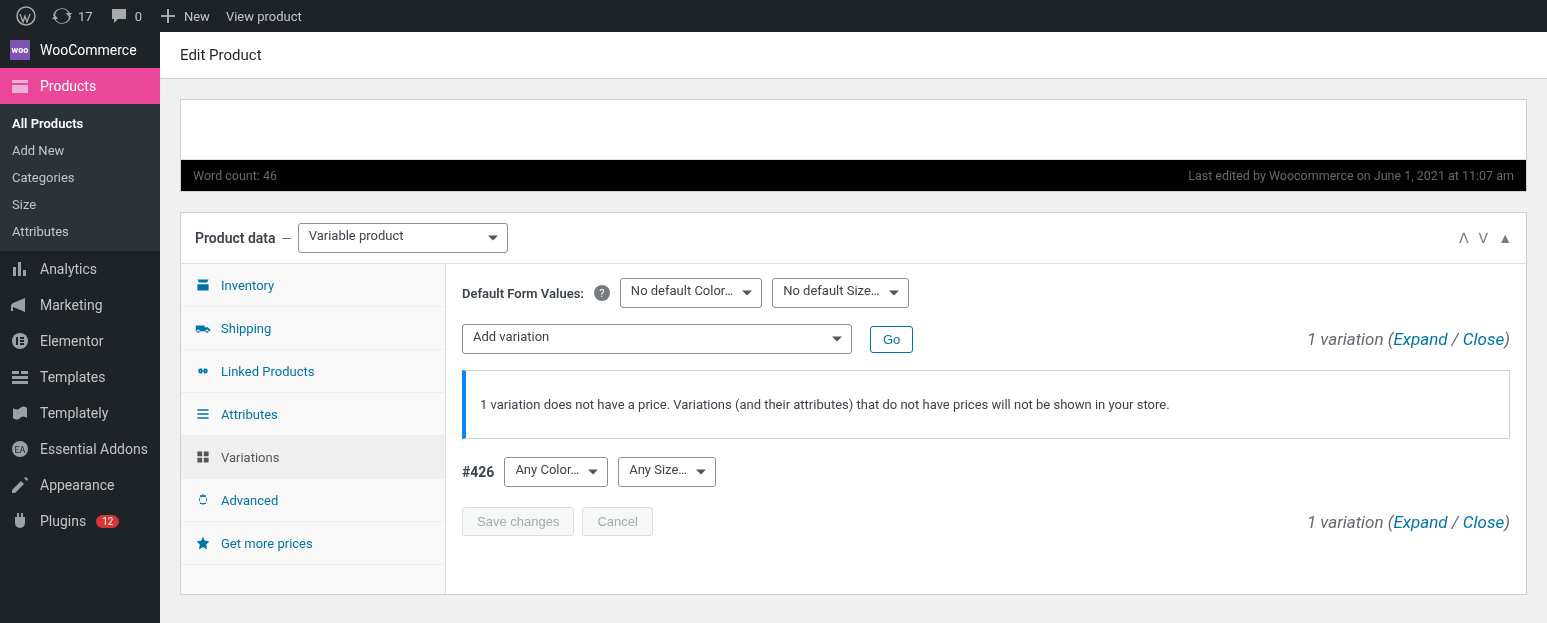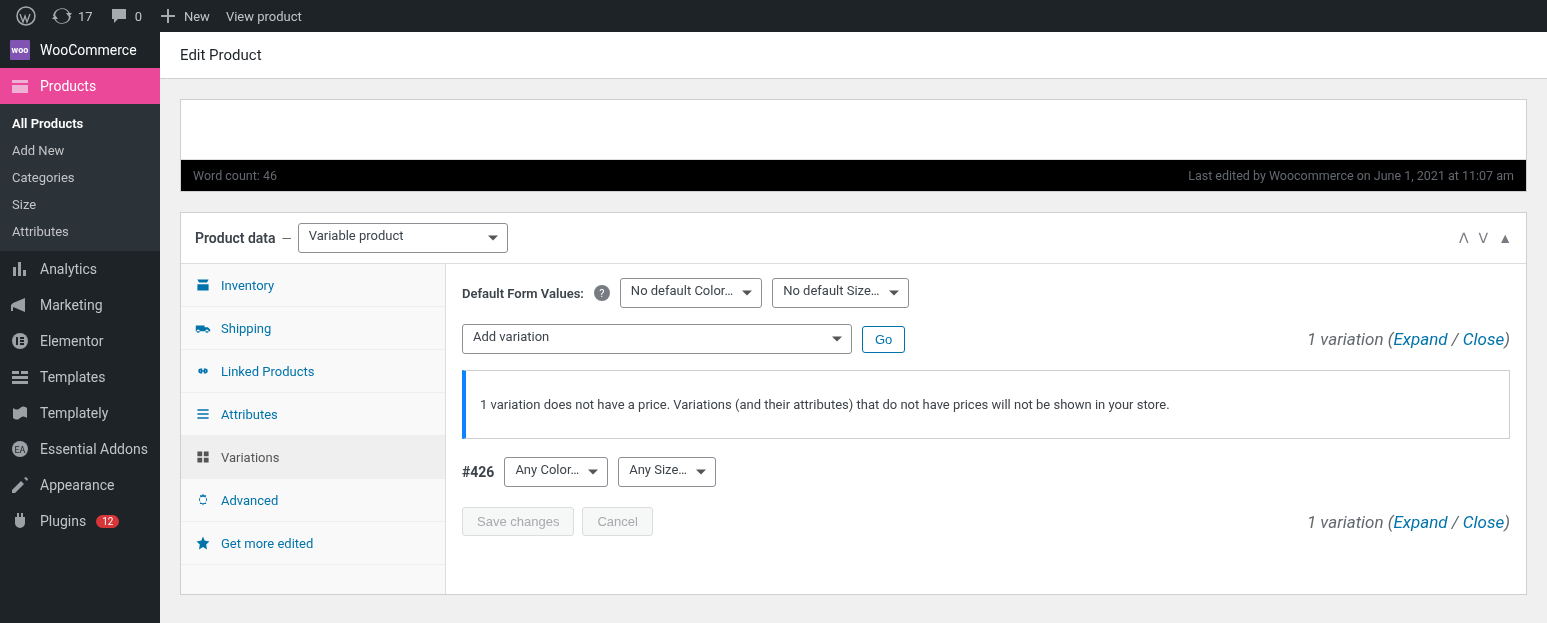--- a/index.html
+++ b/index.html
@@ -42,21 +42,21 @@
 .pd-tab { display:flex; align-items:center; gap:10px; padding: 13px 14px; color:#0073aa; cursor:pointer; border-bottom:1px solid #eee; font-size:13px; }
 .pd-tab.active { background:#efefef; color:#555; }
 .pd-tab .ticon { width:16px; height:16px; display:inline-flex; align-items:center; justify-content:center; }
 .pd-tab .ticon svg { width:16px; height:16px; fill:currentColor; }
 
 .pd-content { flex:1; padding: 14px 16px; }
 .row { display:flex; align-items:center; gap:10px; margin-bottom:16px; flex-wrap:wrap; }
 .label { font-weight:600; font-size:13px; }
 .help-icon { width:16px; height:16px; border-radius:50%; background:#787c82; color:#fff; font-size:11px; display:inline-flex; align-items:center; justify-content:center; cursor:help; }
 
-.row-variation-toolbar { display:flex; gap:10px; }
+.row-variation-toolbar { display:flex; gap:18px; }
 .btn { border:1px solid #0073aa; background:#fff; color:#0073aa; padding:5px 12px; border-radius:3px; cursor:pointer; font-size:13px; }
 .variation-meta { margin-left:auto; font-style:italic; color:#646970; font-size:17px; }
 .variation-meta a { color:#0073aa; text-decoration:none; cursor:pointer; }
 
 .notice { border:1px solid #ccd0d4; border-left:4px solid #0a84ff; background:#fff; padding:26px 14px; color:#3c434a; margin: 10px 0 18px; font-size:13px; }
 
 .variation-row { display:flex; align-items:center; gap:10px; margin-bottom:20px; }
 .variation-id { font-weight:bold; font-size:14px; }
 
 .footer-row { display:flex; align-items:center; gap:8px; }
@@ -260,21 +260,21 @@
                   </svg>
                 </span>
                 <span>Advanced</span>
               </div>
             <div class="pd-tab">
                 <span class="ticon">
                   <svg viewBox="0 0 20 20">
                     <path d="M10 2l2 5 6 1-4 4 1 6-5-3-5 3 1-6-4-4 6-1z"></path>
                   </svg>
                 </span>
-                <span>Get more edited</span>
+                <span>Get more prices</span>
               </div>
           </div>
 
           <div class="pd-content">
             <div class="row">
               <span class="label">Default Form Values:</span>
               <span class="help-icon">?</span>
               <span class="select-wrap"><span class="select">No default Color…</span></span>
               <span class="select-wrap"><span class="select">No default Size…</span></span>
             </div>

